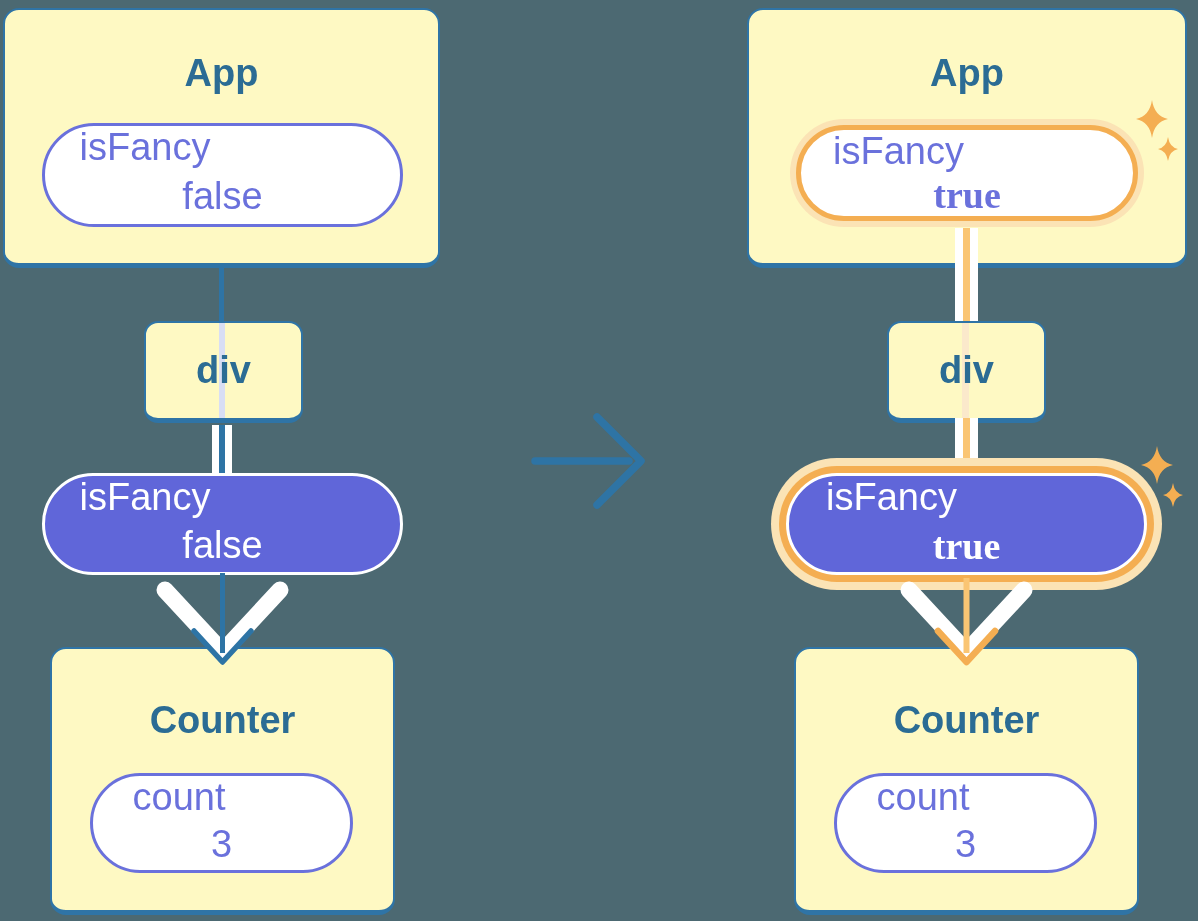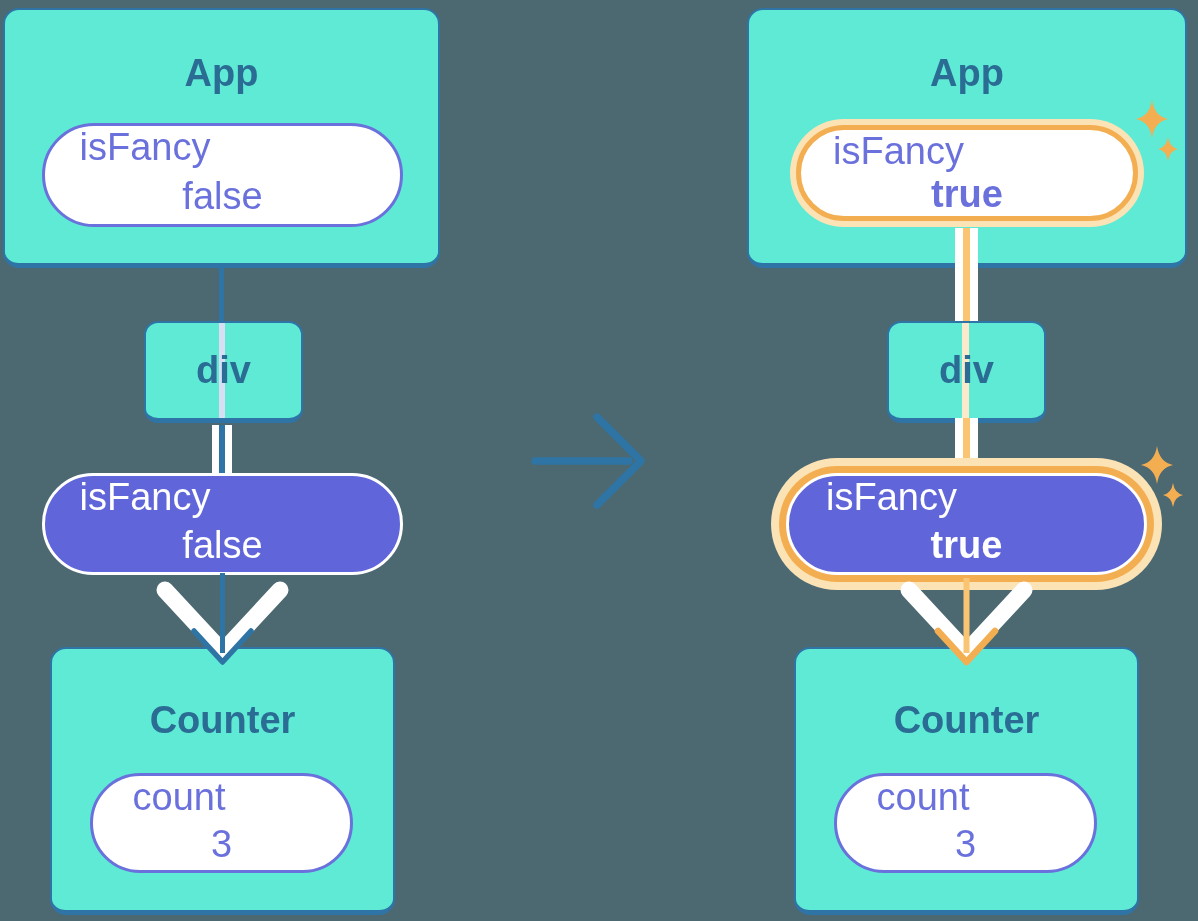--- a/index.html
+++ b/index.html
@@ -1,21 +1,21 @@
 <!DOCTYPE html>
 <html><head>
 <meta charset="utf-8">
 <style>
   html,body{margin:0;padding:0;}
   .stage{
     position:relative;width:1198px;height:921px;background:#4C6972;
     font-family:"Liberation Sans",sans-serif;overflow:hidden;
   }
   .card{
-    position:absolute;background:#5eead4;
+    position:absolute;background:#fef9c3;
     border:2px solid #2F74A6;border-bottom-width:5px;
     border-radius:16px;box-sizing:border-box;z-index:1;
   }
   .card-title{
     color:#2B6C94;font-size:38px;font-weight:700;text-align:center;
     position:relative;z-index:2;
   }
   .pill{
     position:absolute;display:flex;align-items:stretch;
     border-radius:70px;font-size:38px;box-sizing:border-box;
@@ -30,21 +30,21 @@
   .pill-hl{
     border:5px solid #F4AE52;color:#6A71DC;
     box-shadow:0 0 0 6px #FBE3B5;
   }
   .pill-hl .divider{width:3px;background:#F8C87E;}
   .pill-purple-hl{
     background:#6066D9;color:#fff;border:3px solid #fff;
     box-shadow:0 0 0 7px #F4AE52,0 0 0 15px #FBE3B5;
   }
   .pill-purple-hl .divider{background:#fff;}
-  .bold-value{font-weight:700;}
+  .bold-value{font-weight:700;font-family:Liberation Serif, serif;}
   .vline{position:absolute;z-index:0;}
   .rail{position:absolute;display:flex;z-index:2;}
   .rail .w{background:#fff;}
   .arrow-svg{position:absolute;z-index:4;}
   .sparkles{position:absolute;z-index:5;}
   .through-line{position:absolute;top:0;bottom:0;z-index:0;}
 </style>
 </head>
 <body>
 

